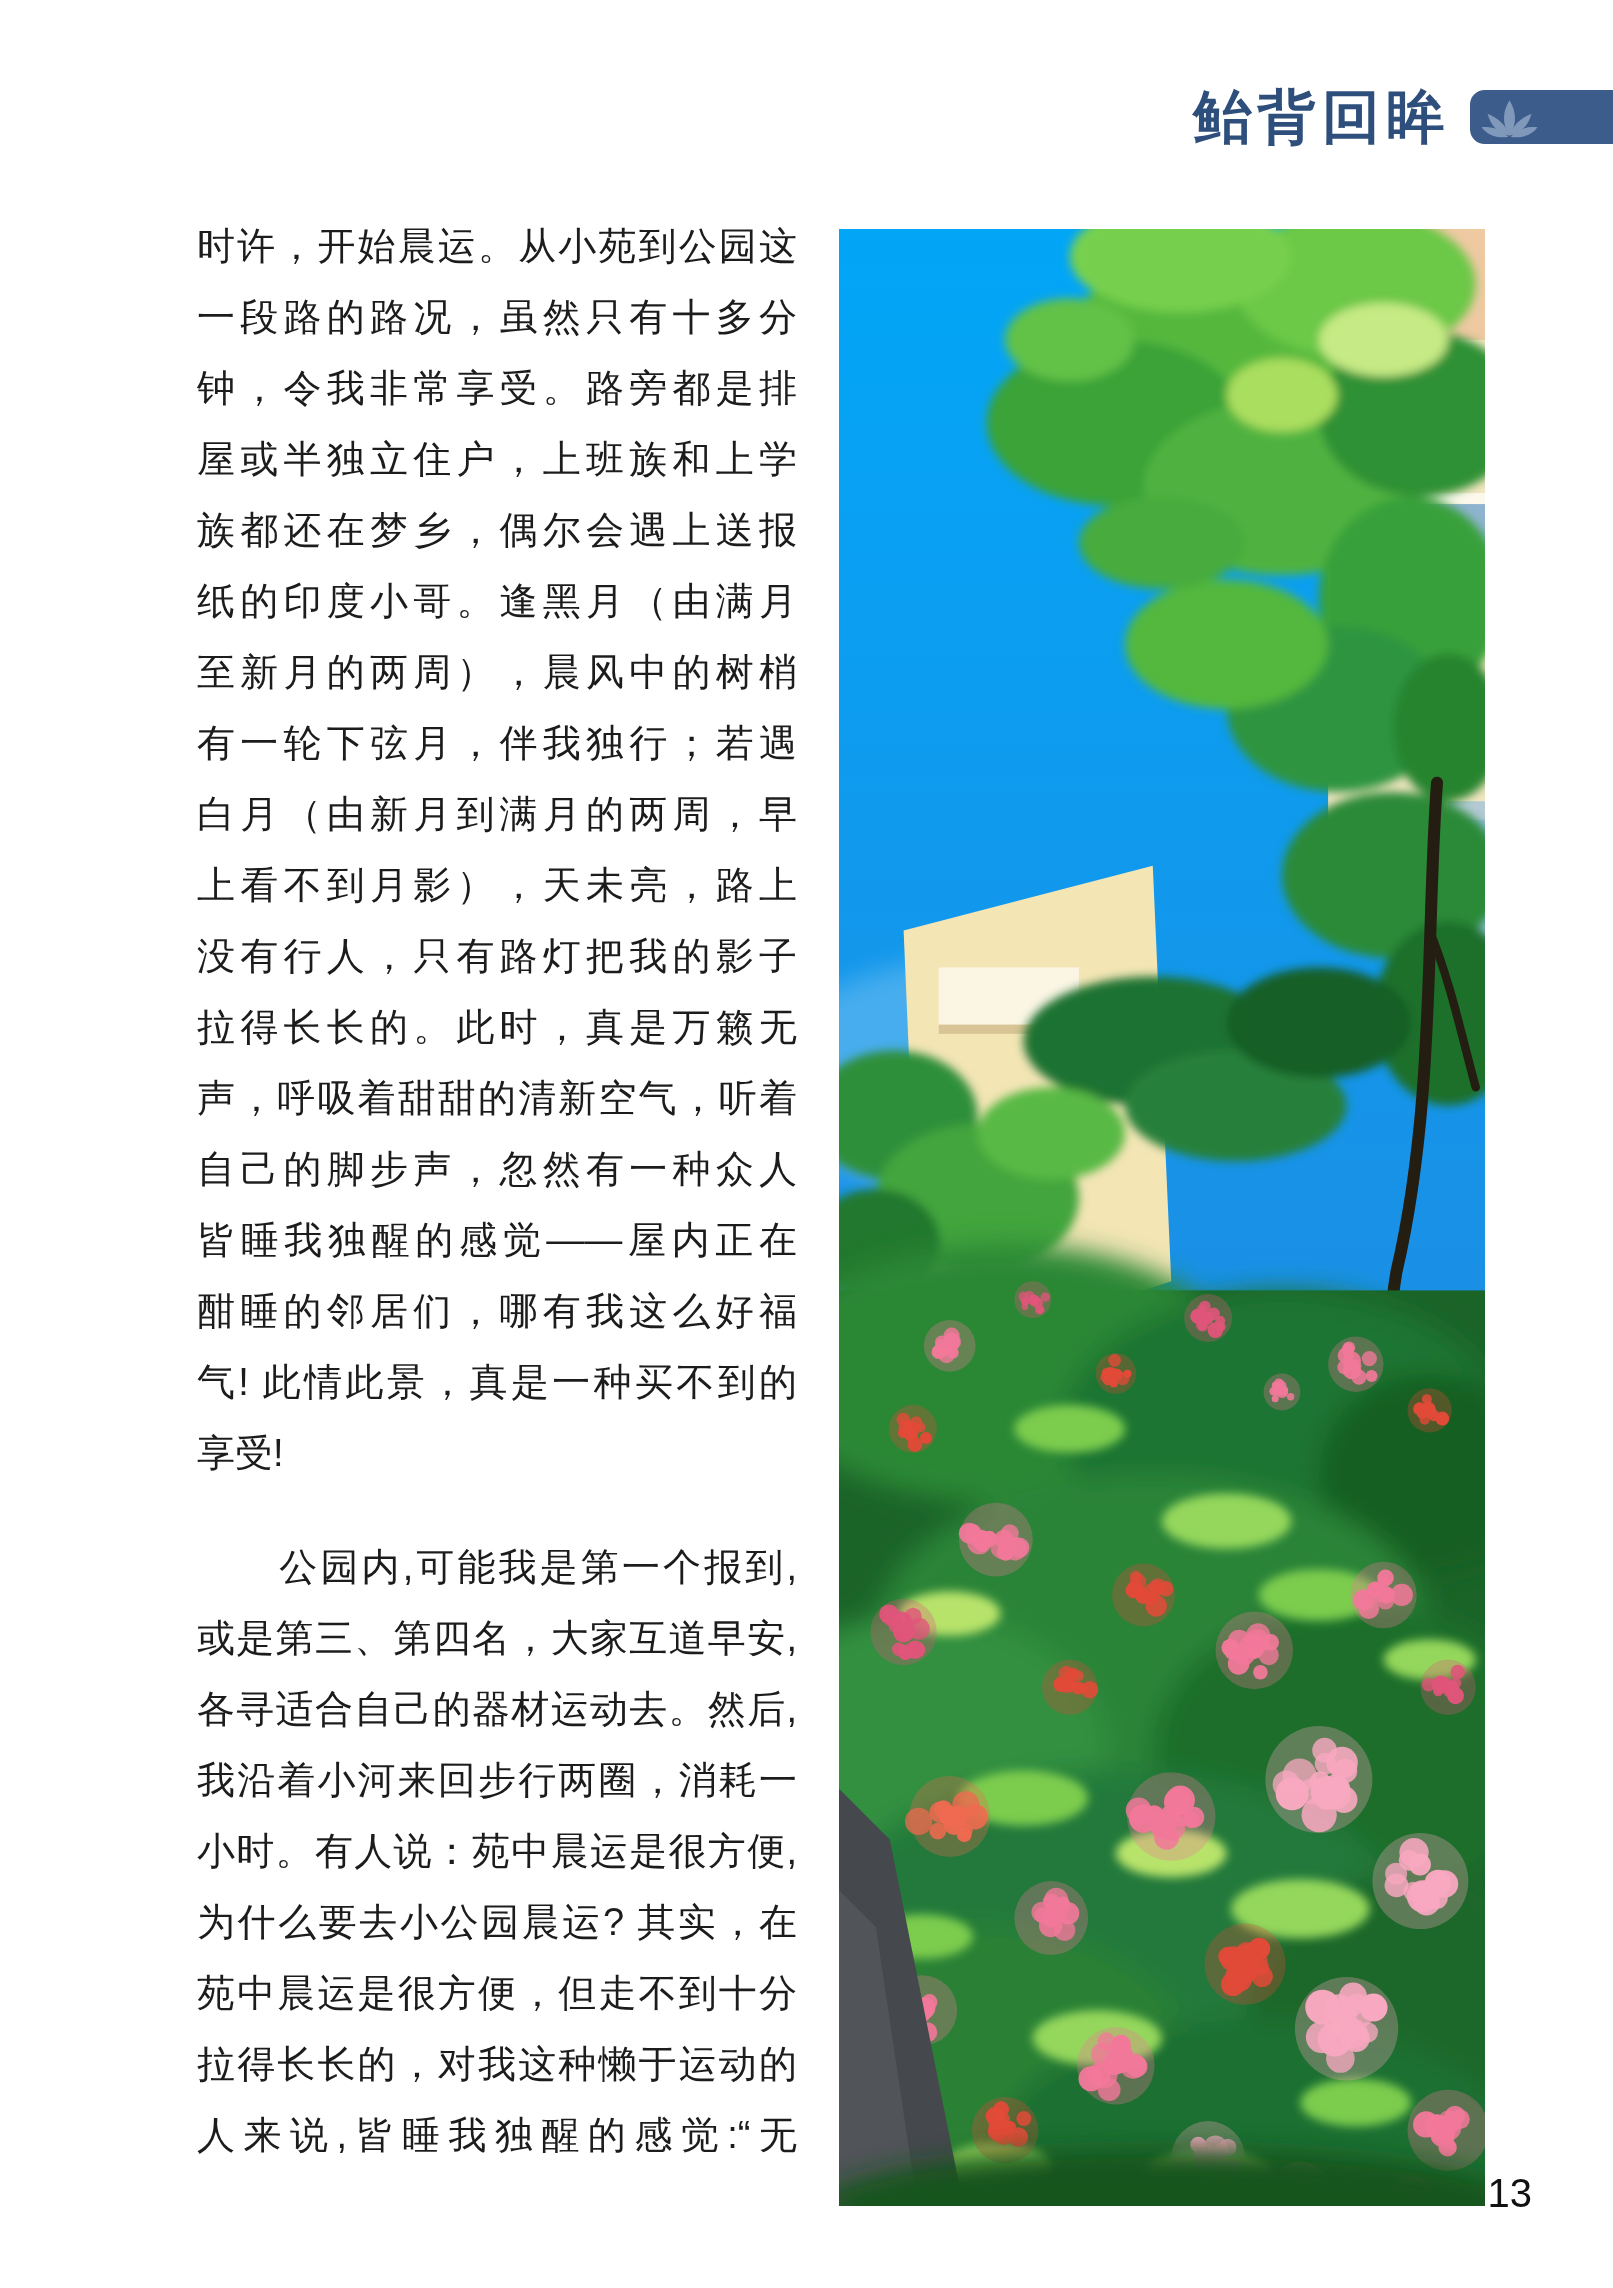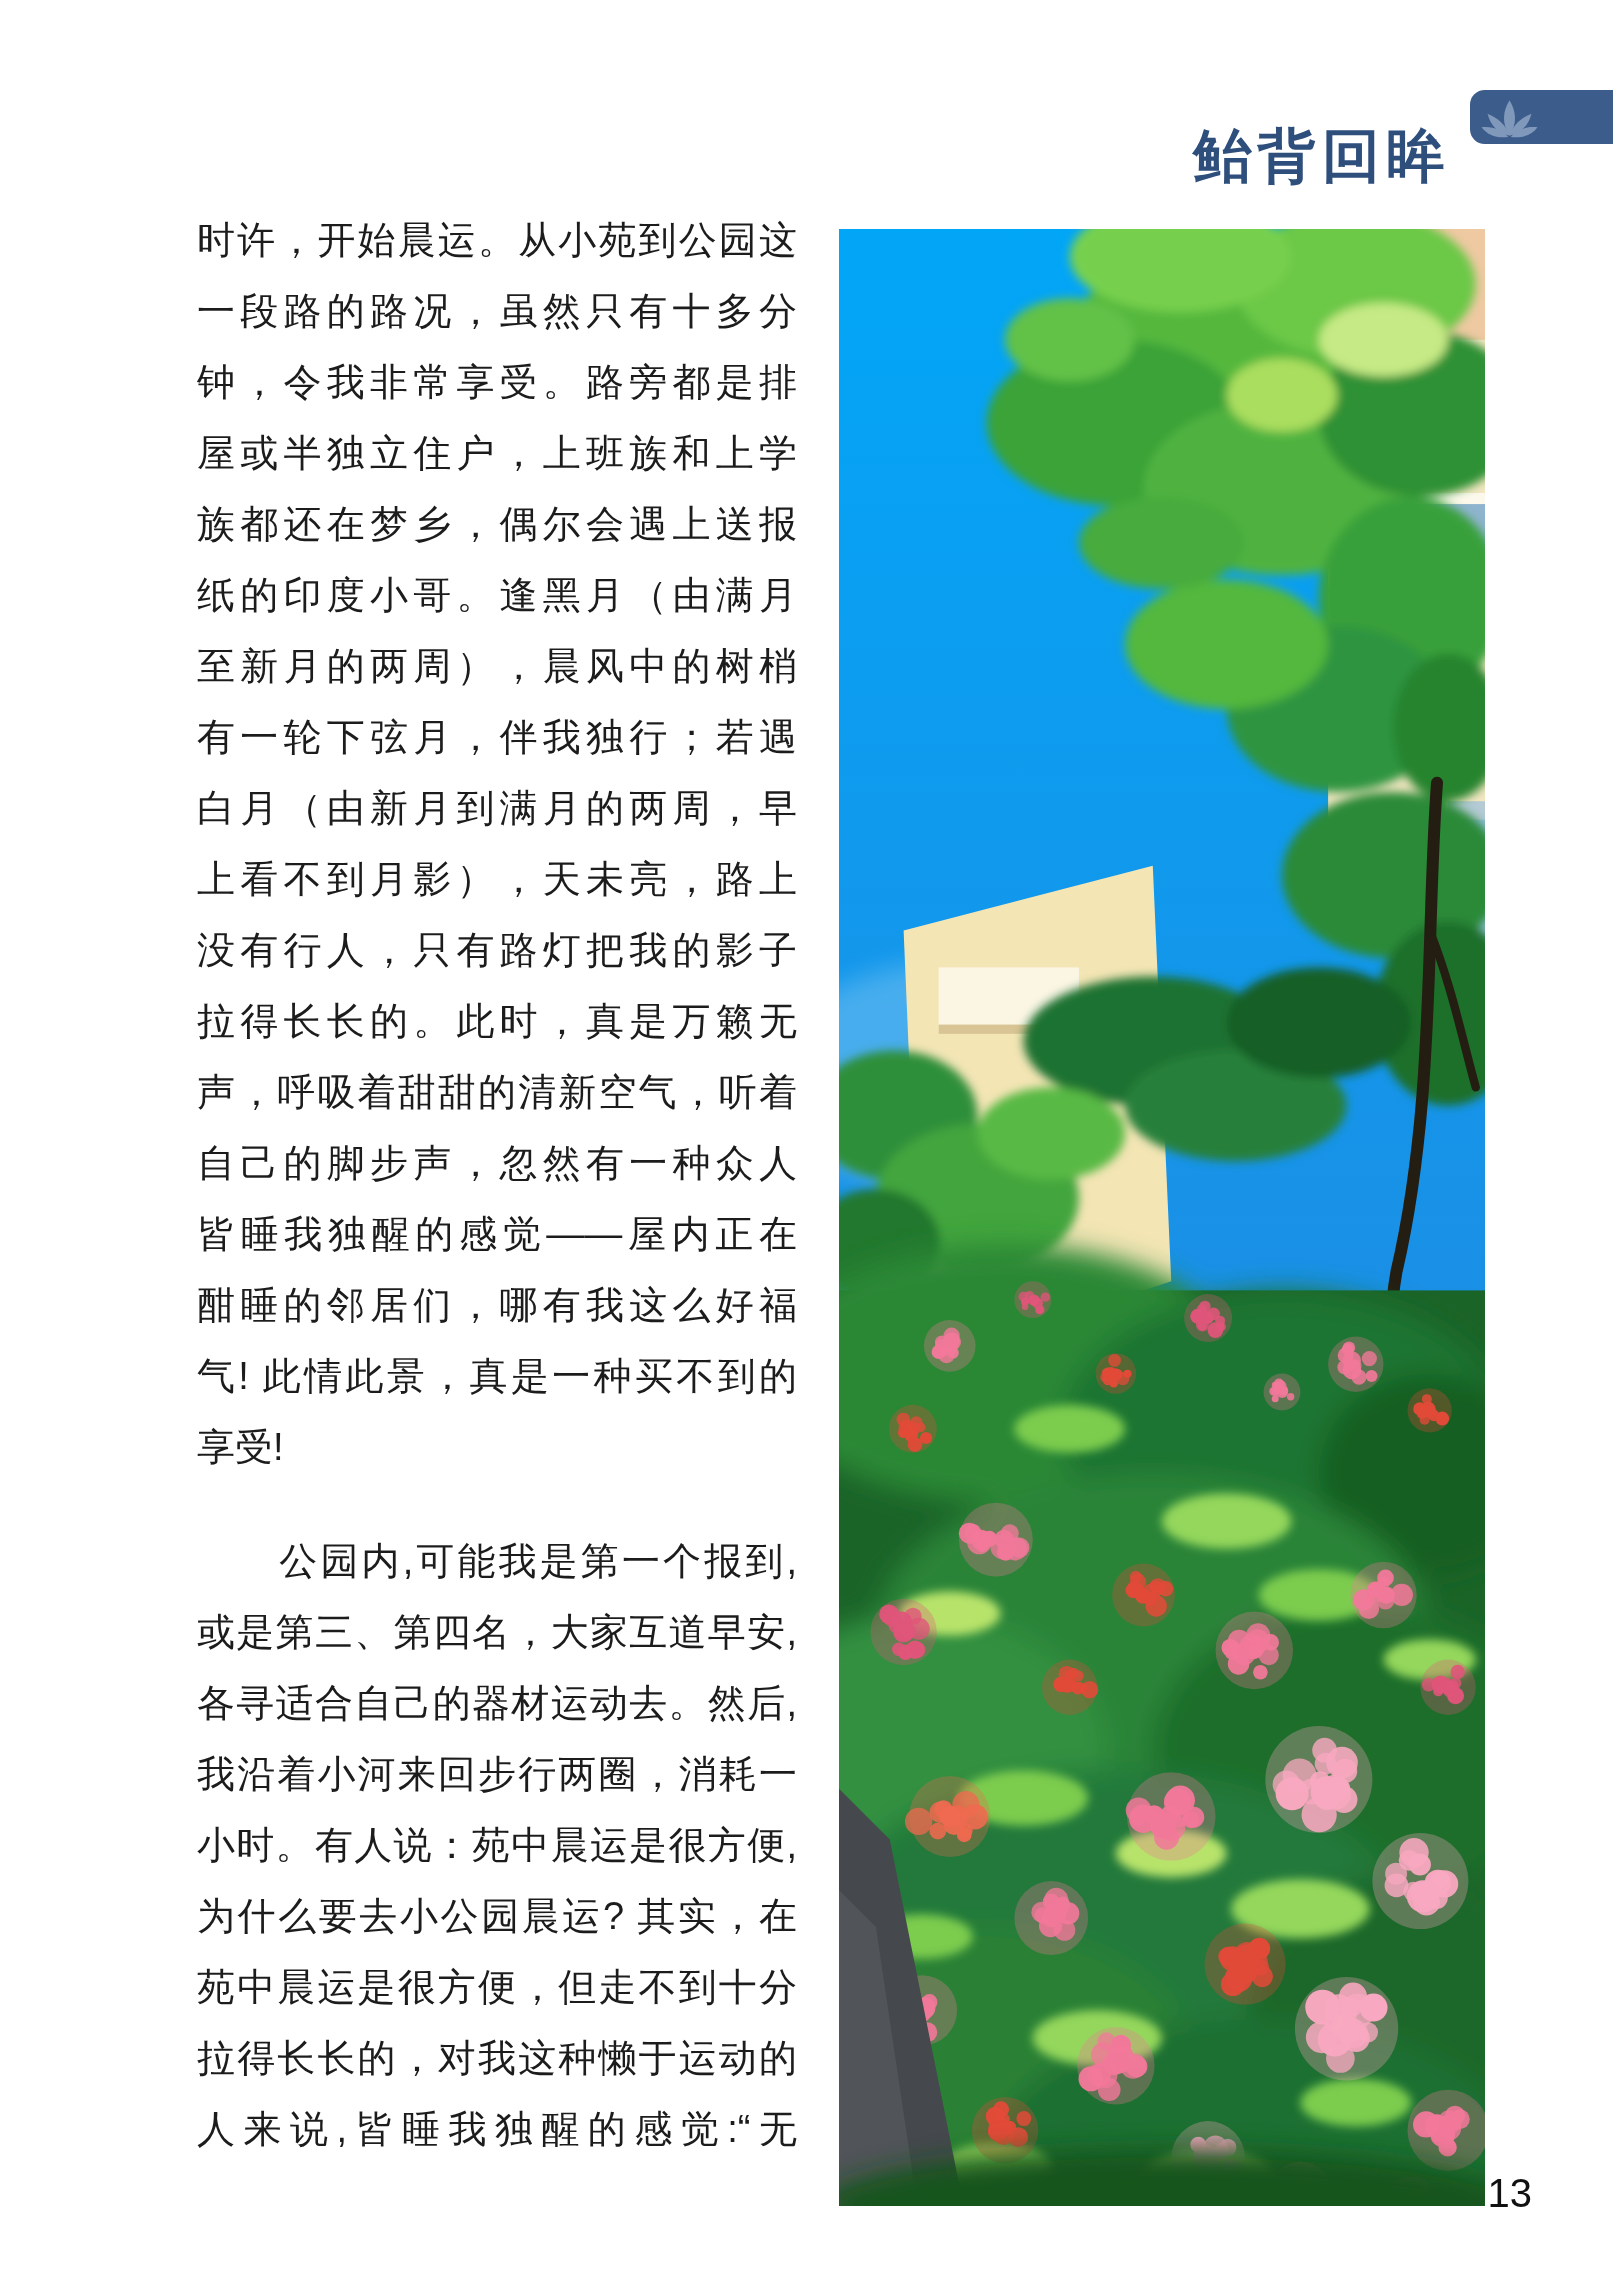--- a/index.html
+++ b/index.html
@@ -10,30 +10,29 @@
     font-family:"Liberation Sans","DejaVu Sans",sans-serif;
     overflow:hidden;
   }
   
   .header-title{
     position:absolute;top:85px;right:162px;
     font-size:58px;line-height:63px;font-weight:800;
     letter-spacing:6.5px;
     color:var(--title_blue,#2e4e7c);
     white-space:nowrap;
-    margin-top:39px;
   }
   .header-bar{
     position:absolute;left:1470px;top:90px;width:143px;height:54px;
     background:var(--bar_blue,#3c5c8c);
     border-radius:14.8px 0 0 14.8px;
   }
   .lotus{position:absolute;left:9.2px;top:5.5px;width:61px;height:44px;}
   
-  .column{position:absolute;left:197px;top:205px;width:600px;}
+  .column{position:absolute;left:197px;top:211px;width:600px;}
   .ln{
     height:71px;line-height:71px;
     font-size:38px;color:var(--text_dark,#1c1c1c);
     text-align:justify;text-align-last:justify;
     overflow:hidden;white-space:nowrap;
   }
   .ln.end{text-align-last:left;}
   .pgap{height:43px;}
   
   .photo-frame{

